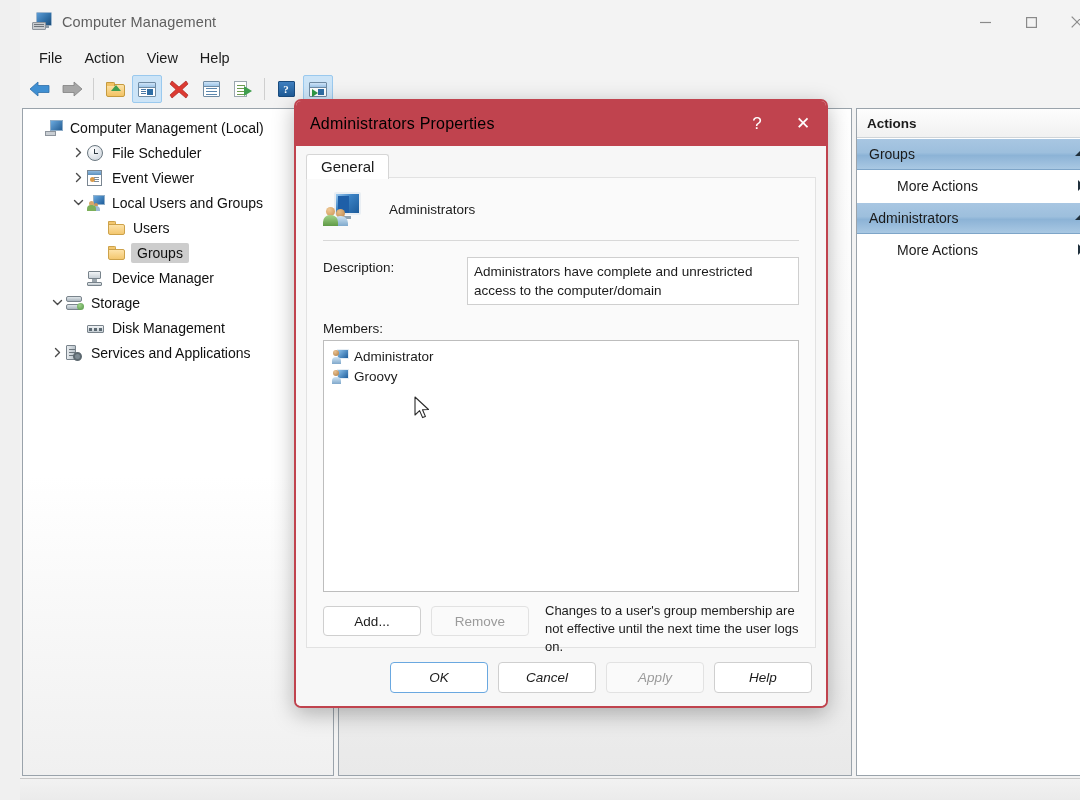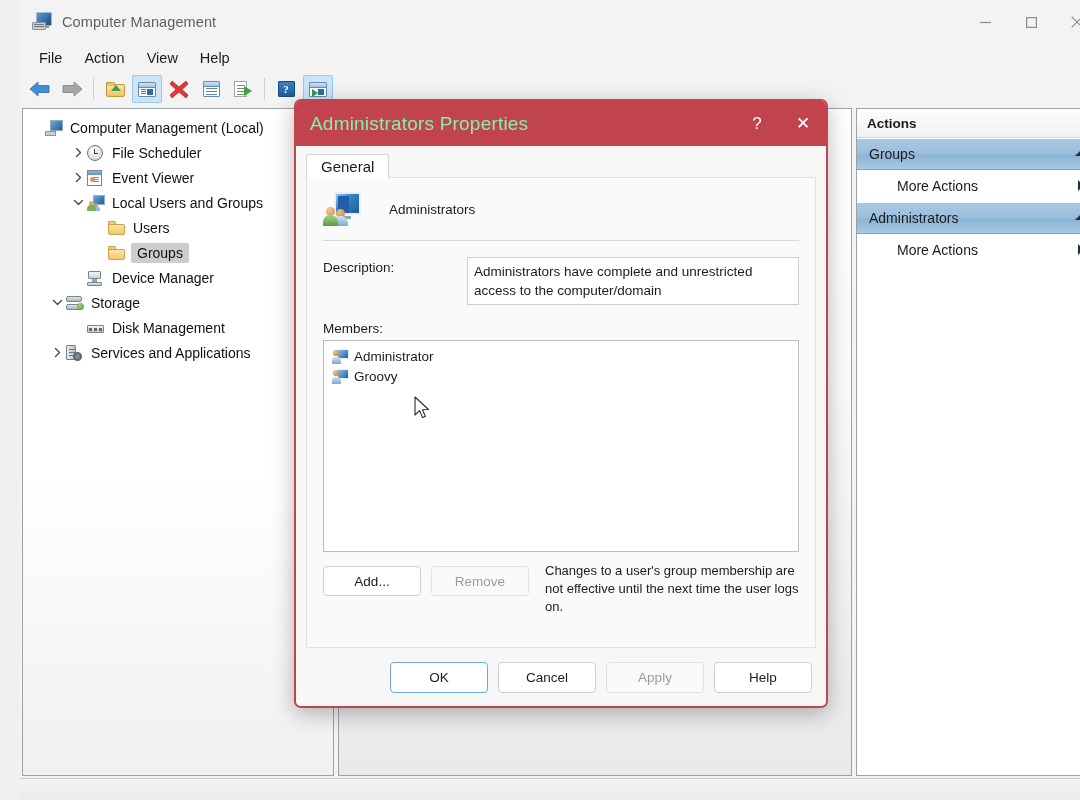--- a/index.html
+++ b/index.html
@@ -289,21 +289,21 @@
     border-radius: 7px;
     box-sizing: border-box;
     box-shadow: 0 6px 22px rgba(0,0,0,0.28);
     overflow: hidden;
   }
   .dlg-titlebar {
     height: 45px; background: #c0434e; display: flex; align-items: center;
     position: relative;
   }
   .dlg-title {
-    margin-left: 14px; font-size: 19px; color: #86efac; letter-spacing: 0.2px;
+    margin-left: 14px; font-size: 16px; color: #000000; letter-spacing: 0.2px;
   }
   .dlg-tb-buttons { position: absolute; right: 0; top: 0; height: 45px; display: flex; }
   .dlg-tb-btn {
     width: 46px; height: 45px; display: flex; align-items: center; justify-content: center;
     color: #ffffff; font-size: 17px;
   }
 
   .dlg-body {
     position: absolute; left: 0; right: 0; top: 45px; bottom: 0;
     background: #f7f7f7;
@@ -351,21 +351,21 @@
 
   .desc-row { display: flex; margin: 16px 16px 0 16px; gap: 28px; }
   .desc-label { width: 116px; font-size: 13.5px; color: #1b1b1b; padding-top: 3px; flex: none;}
   .desc-field {
     flex: 1; background: #ffffff; border: 1px solid #cfcfcf; box-sizing: border-box;
     padding: 4px 6px; font-size: 13.5px; color: #1b1b1b; line-height: 19px; min-height: 46px;
   }
 
   .members-label { margin: 16px 0 4px 16px; font-size: 13.5px; color: #1b1b1b; }
   .members-box {
-    margin: 0 16px; height: 212px; background: #ffffff; border: 1px solid #bdbdbd;
+    margin: 0 16px; height: 252px; background: #ffffff; border: 1px solid #bdbdbd;
     box-sizing: border-box; padding: 5px 0 8px 0; overflow: hidden;
   }
   .member-row { display: flex; align-items: center; height: 20px; padding-left: 8px; font-size: 13.5px; color: #1b1b1b;}
   .mem-icon { width: 17px; height: 15px; position: relative; margin-right: 5px; flex: none;}
   .mem-icon .mon {
     position:absolute; right:0; top:0; width:12px; height:10px;
     background: linear-gradient(135deg,#8fc3ec,#1f5f9e); border:1px solid #e6eef5; box-sizing:border-box;
   }
   .mem-icon .h { position:absolute; left:1px; top:1px; width:6px; height:6px; border-radius:50%;
     background: radial-gradient(circle at 35% 30%, #e9c191, #b07e44); }
@@ -384,21 +384,21 @@
   .note {
     margin-left: 16px; font-size: 13px; color: #1b1b1b; line-height: 18px; flex: 1;
     margin-top: -4px;
   }
 
   .dlg-footer {
     position: absolute; left: 0; right: 0; bottom: 0; height: 58px;
     display: flex; align-items: center; justify-content: flex-end;
     padding-right: 14px; gap: 10px; box-sizing: border-box;
   }
-  .dlg-footer .btn { min-width: 98px; height: 31px; }
+  .dlg-footer .btn { min-width: 98px; height: 31px; font-style: italic; }
 
   
   #cursor { position: absolute; left: 394px; top: 396px; width: 18px; height: 26px; pointer-events: none; }
 
   
   .statusbar {
     position: absolute; left: 0; bottom: 0; width: 1080px; height: 22px;
     background: linear-gradient(#f2f2f2,#ebebeb); border-top: 1px solid #c8c8c8;
     box-sizing: border-box; display: flex;
   }

